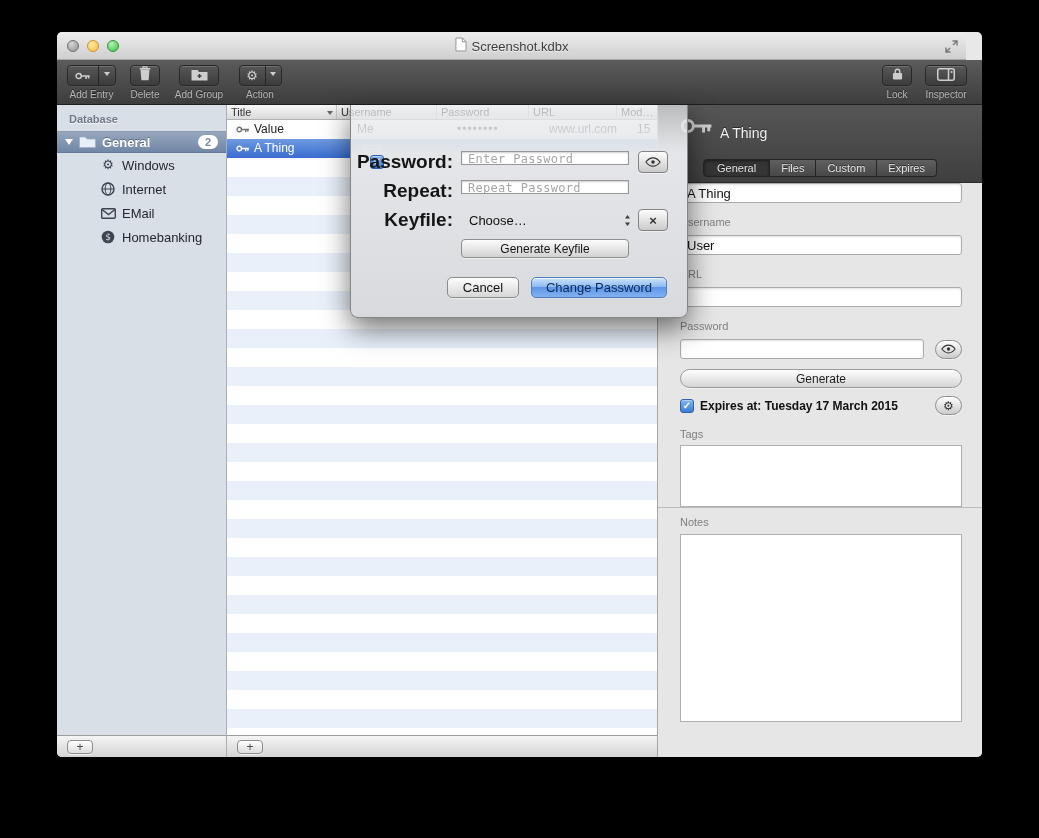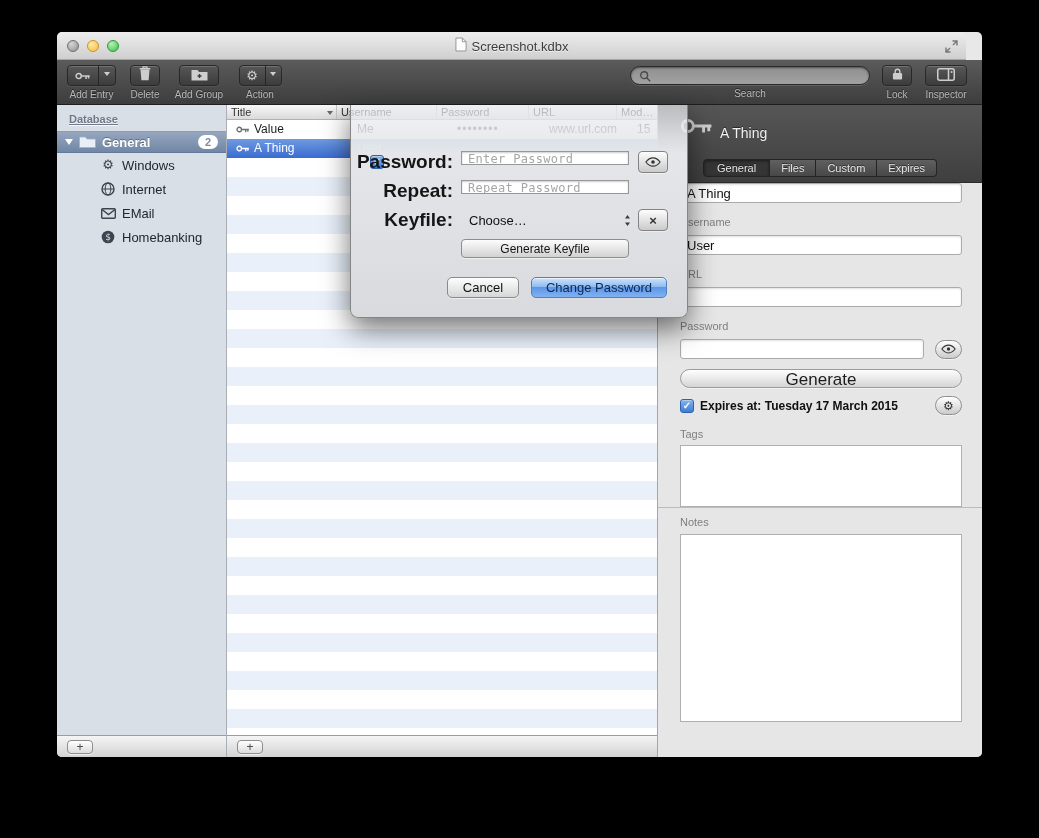--- a/index.html
+++ b/index.html
@@ -42,21 +42,21 @@
                  display:flex; align-items:center; padding:0 8px; }
   .searchfield input { flex:1; border:none; background:transparent; outline:none; font-size:12px; color:#222; }
 
   
   .main { position:absolute; left:0; top:73px; right:0; bottom:0; }
 
   .sidebar { position:absolute; left:0; top:0; bottom:0; width:170px; background:#d8dfe7;
              border-right:1px solid #a9aeb5; display:flex; flex-direction:column; }
   .sb-content { flex:1; padding-top:8px; overflow:hidden; }
   .sb-header { margin:0 0 4px 12px; font-size:11px; font-weight:bold; color:#6f7888;
-               text-shadow:0 1px 0 rgba(255,255,255,.8); height:14px;text-decoration:underline; }
+               text-shadow:0 1px 0 rgba(255,255,255,.8); height:14px; }
   .sb-group { height:22px; margin-top:4px; display:flex; align-items:center;
               background:linear-gradient(#96a6be,#7187a6);
               border-top:1px solid #8c9cb4; border-bottom:1px solid #63789a;
               color:#fff; font-size:13px; font-weight:bold; text-shadow:0 -1px 0 rgba(0,0,0,.3); }
   .disclosure { width:0; height:0; border-left:4.5px solid transparent; border-right:4.5px solid transparent;
                 border-top:6px solid #fff; margin:0 6px 0 8px; }
   .badge { margin-left:auto; margin-right:8px; background:#fff; color:#7b8da5; font-size:11px;
            font-weight:bold; border-radius:9px; padding:1px 7px; text-shadow:none; }
   .sb-item { height:24px; display:flex; align-items:center; padding-left:43px; gap:6px;
              font-size:13px; color:#23272d; }
@@ -107,21 +107,21 @@
             box-shadow:inset 0 1px 2px rgba(0,0,0,.12); font-family:inherit; }
   .ilabel { margin-top:13px; font-size:11px; color:#7f7f7f; height:13px; }
   .insp-body .ifield { margin-top:6px; }
   .insp-body .ifield.first { margin-top:0; }
   .pwrow { display:flex; align-items:center; margin-top:6px; }
   .pwrow .ifield { margin-top:0; flex:1; margin-right:11px; }
   .roundbtn { width:27px; height:19px; flex:none; border-radius:9.5px; border:1px solid #8f8f8f;
               background:linear-gradient(#ffffff,#cbcbcb); display:flex; align-items:center;
               justify-content:center; box-shadow:0 1px 0 rgba(255,255,255,.5); color:#333; font-size:12px; }
   .genbtn { display:block; width:100%; height:19px; margin-top:10px; border-radius:9.5px;
-            border:1px solid #9b9b9b; background:linear-gradient(#fefefe,#d5d5d5); font-size:17px;
+            border:1px solid #9b9b9b; background:linear-gradient(#fefefe,#d5d5d5); font-size:12px;
             color:#1d1d1d; box-shadow:0 1px 0 rgba(255,255,255,.5); font-family:inherit; }
   .exprow { display:flex; align-items:center; margin-top:8px; }
   .checkbox { width:14px; height:14px; flex:none; border-radius:3px; border:1px solid #2e62ab;
               background:linear-gradient(#84b5ec,#3e7cd4); color:#fff; font-size:10px; line-height:12px;
               text-align:center; font-weight:bold; box-shadow:inset 0 1px 0 rgba(255,255,255,.35); }
   .exptext { flex:1; margin:0 6px; font-size:12px; font-weight:bold; color:#101010; white-space:nowrap; }
   .tagsbox { margin-top:4px; height:62px; background:#fff; border:1px solid #b0b0b0; }
   .idivider { margin:0 -20px 0 -22px; border-top:1px solid #bcbcbc; margin-top:0px; }
   .notesbox { margin-top:5px; height:188px; background:#fff; border:1px solid #b0b0b0; }
 
@@ -233,32 +233,20 @@
         <div class="tbtn" style="width:43px">
           <span style="display:flex;width:25px;justify-content:center;font-size:13px;line-height:13px">⚙</span>
           <span class="tb-sep"></span>
           <span style="width:15px;display:flex;justify-content:center">
               <span class="caret-dn" style="margin-top:0"></span>
             </span>
         </div>
         <div class="tlabel">Action</div>
       </div>
 
-      <div class="titem" style="left:573px;width:240px">
-        <div class="searchfield">
-          <span style="display:flex;margin-right:5px">
-            <svg width="12" height="12" viewBox="0 0 14 14">
-                <circle cx="6" cy="6" r="4" fill="none" stroke="#4a4a4a" stroke-width="1.6"></circle>
-                <path d="M9 9l4 4" stroke="#4a4a4a" stroke-width="1.6"></path>
-              </svg>
-          </span>
-          <input value="" style="">
-        </div>
-        <div class="tlabel">Search</div>
-      </div>
 
       <div class="titem" style="left:822px;width:36px">
         <div class="tbtn" style="width:30px">
           <span>
             <svg width="11" height="14" viewBox="0 0 12 14">
                 <rect x="1" y="6" width="10" height="7" rx="1.2" fill="currentColor"></rect>
                 <path d="M3.5 6V4.3a2.5 2.5 0 015 0V6" fill="none" stroke="currentColor" stroke-width="1.5"></path>
               </svg>
           </span>
         </div>

